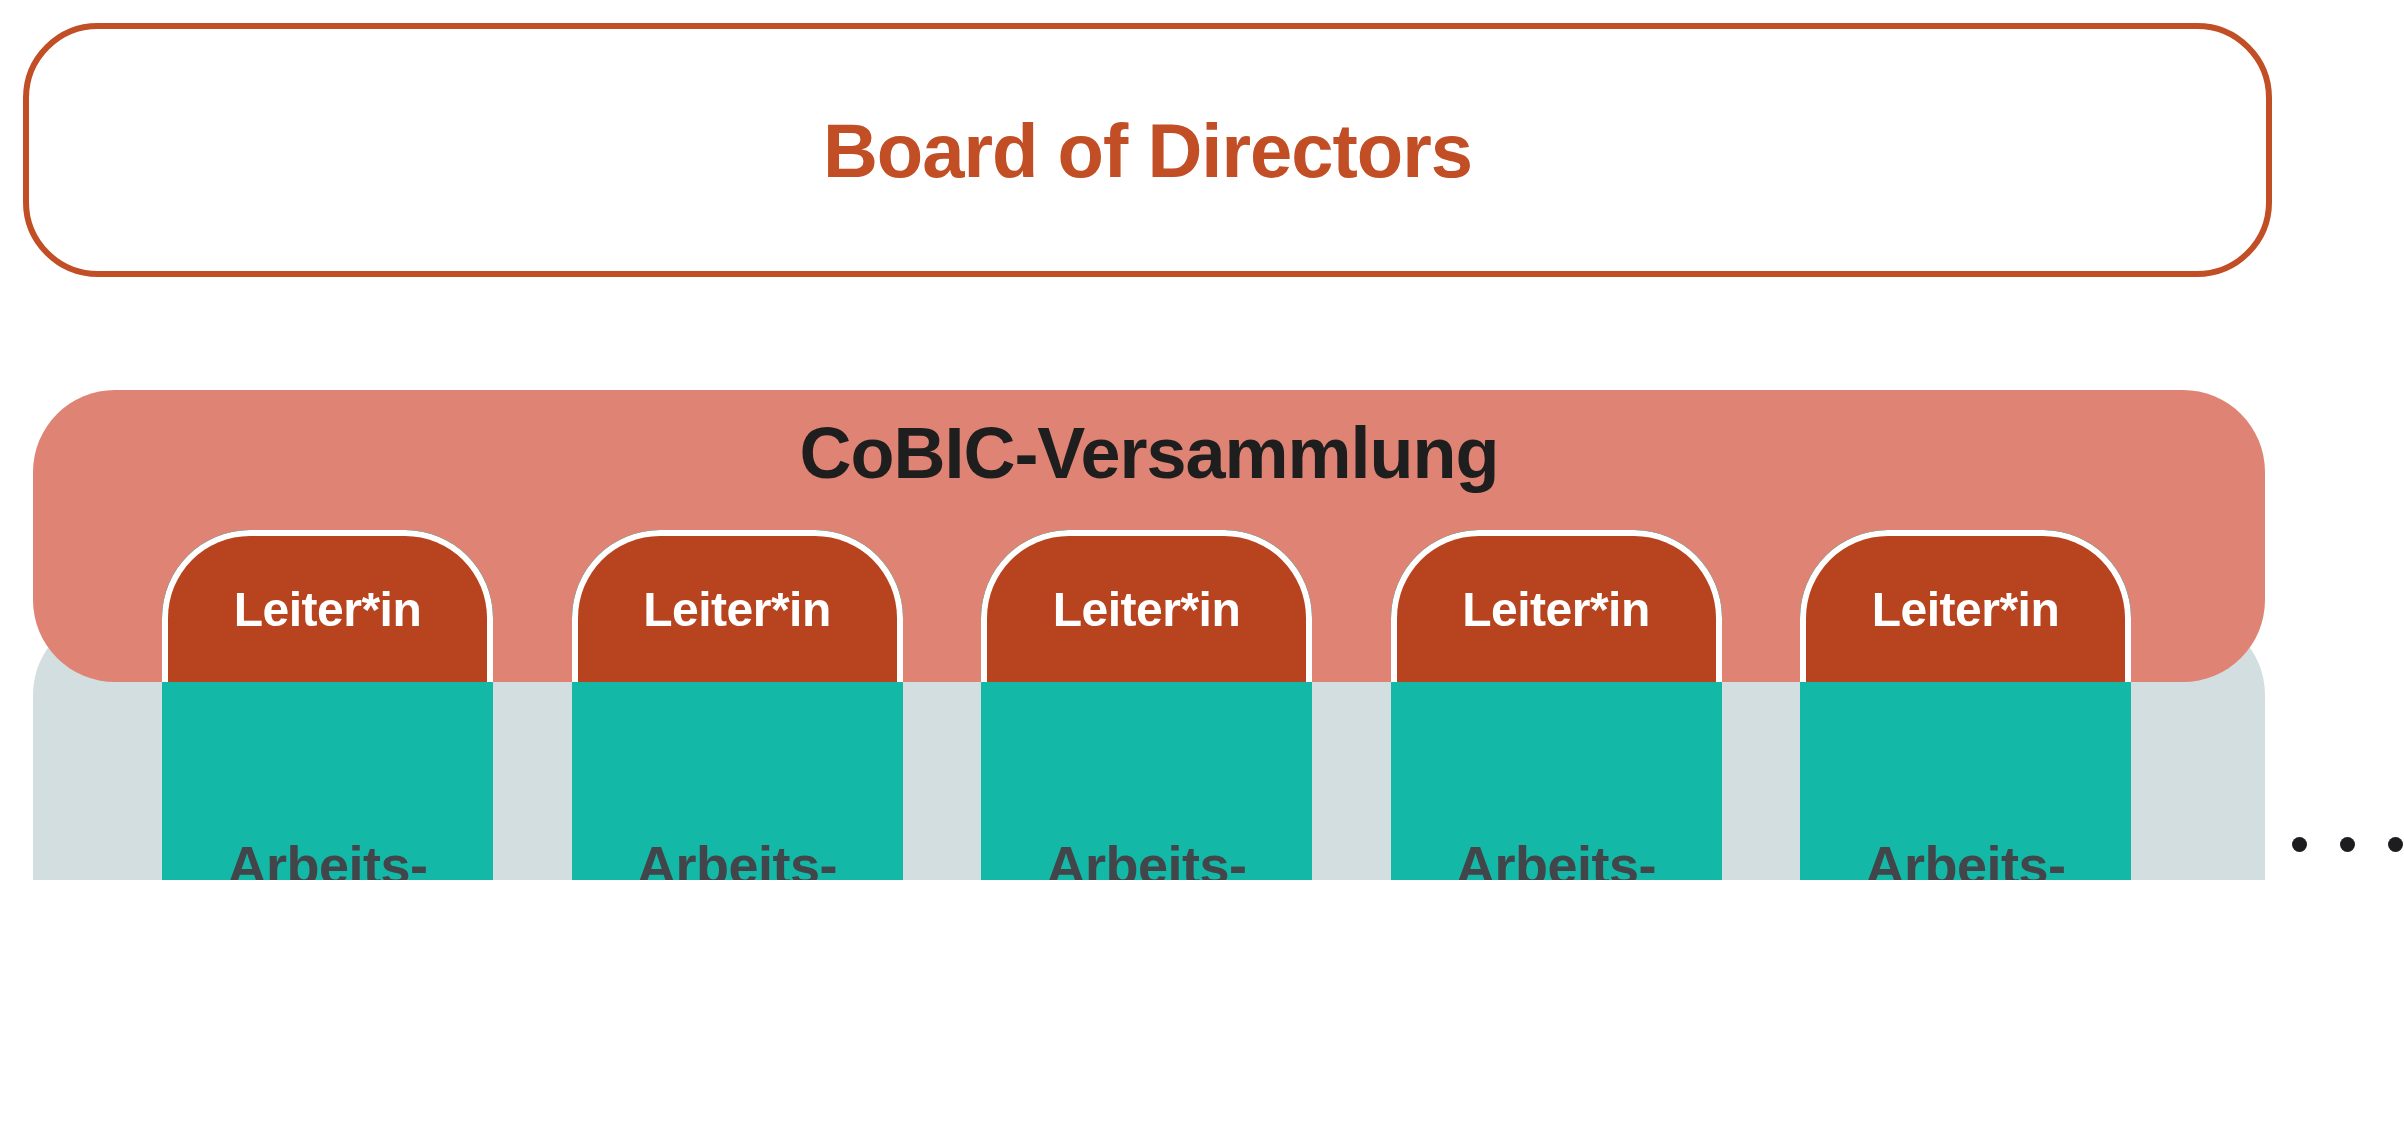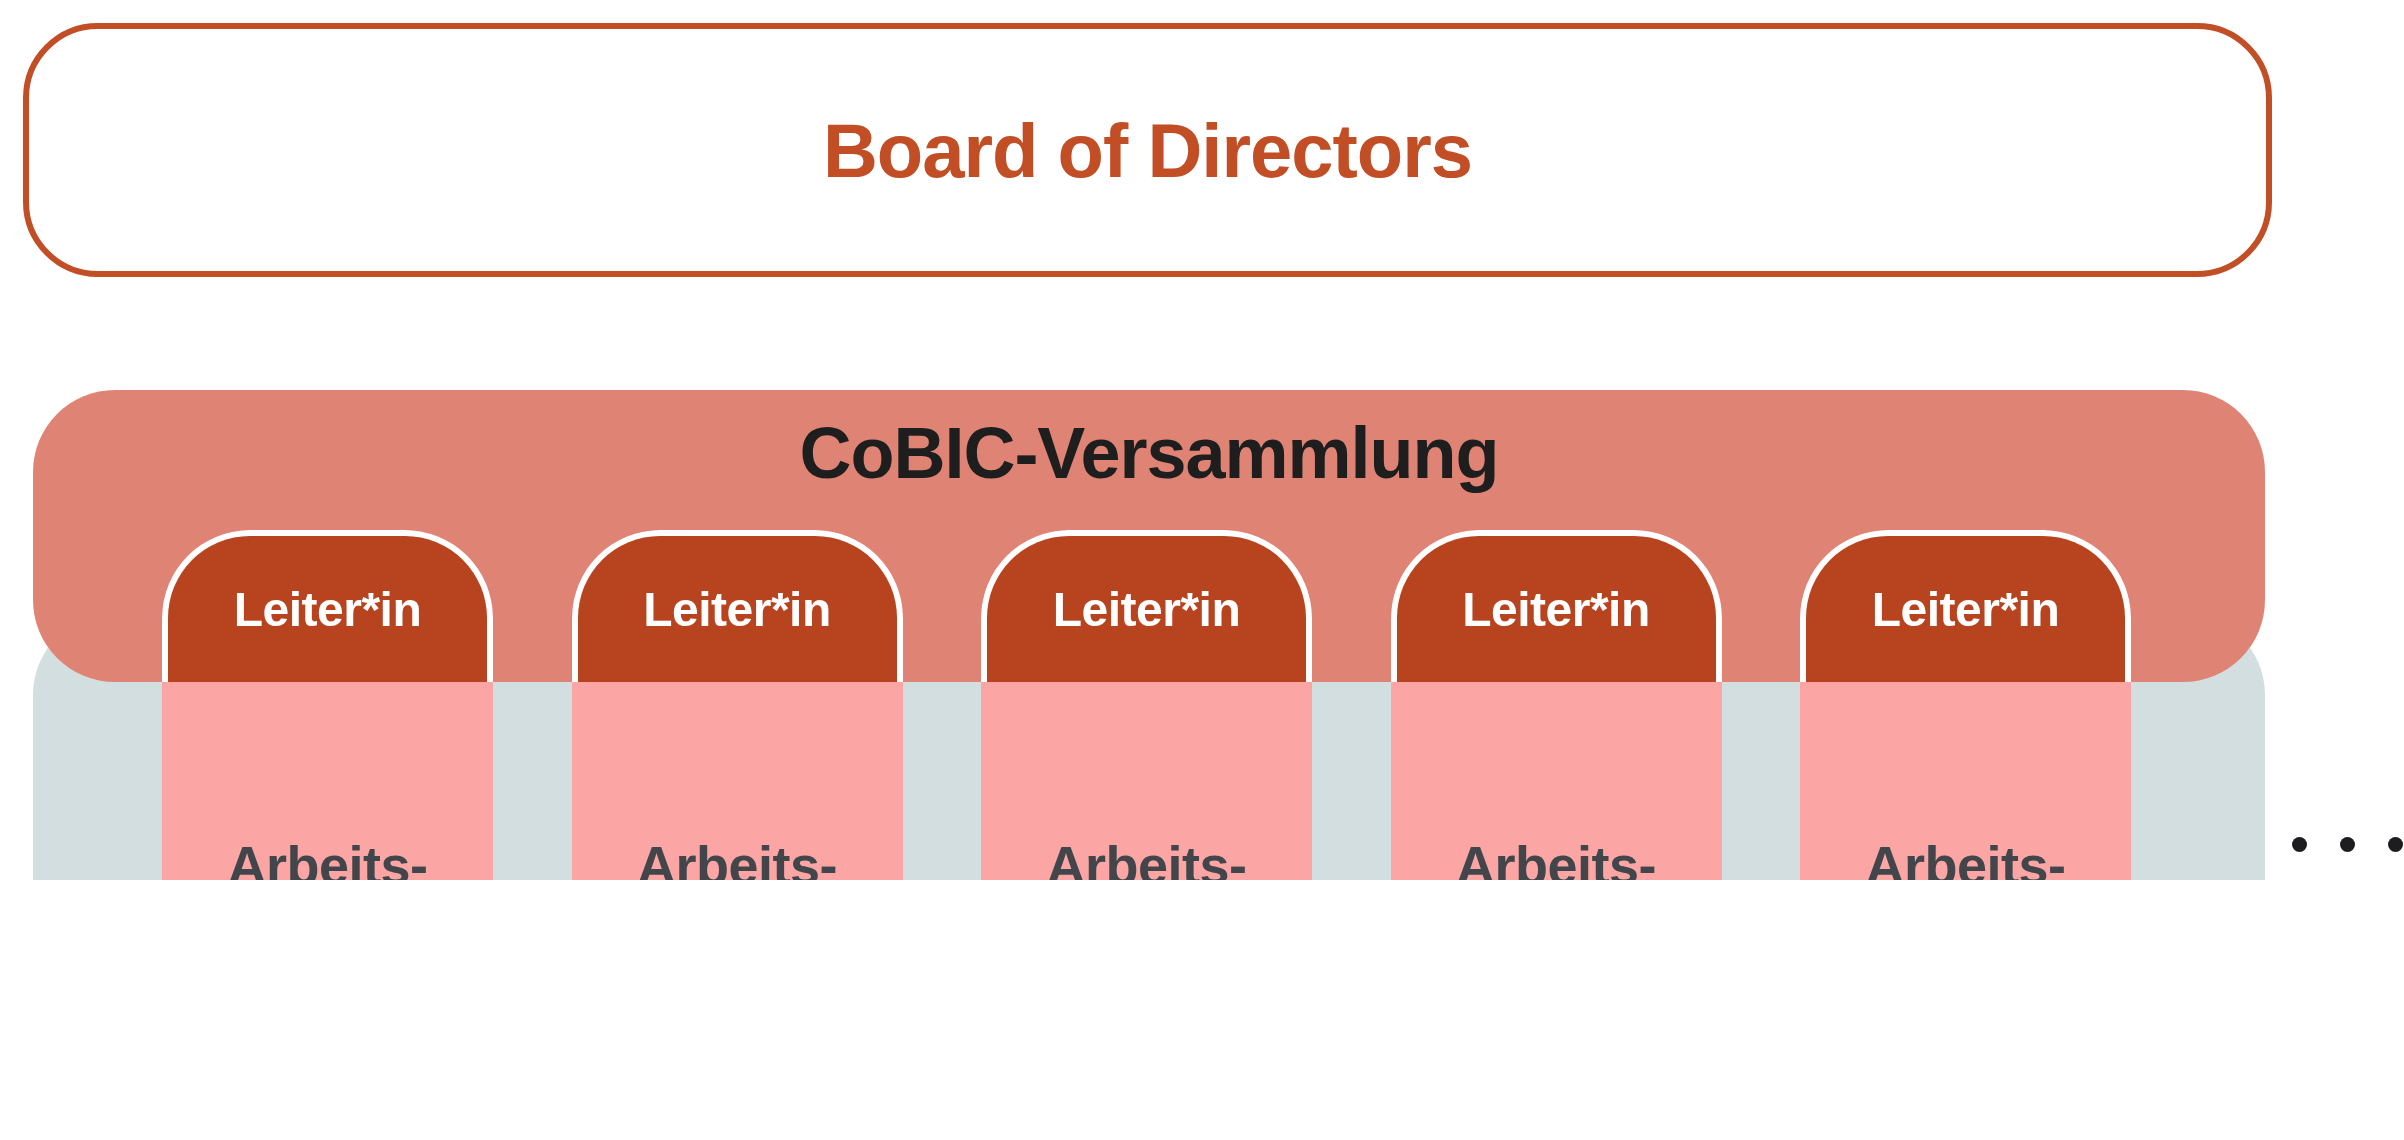--- a/index.html
+++ b/index.html
@@ -82,21 +82,21 @@
     top: 530px;
     width: 1969px;
     height: 585px;
     display: flex;
     justify-content: space-between;
     z-index: 3;
   }
   .pill {
     width: 331px;
     height: 585px;
-    background: #fca5a5;
+    background: #14b8a6;
     border-radius: 88px 88px 60px 60px;
     overflow: hidden;
     display: flex;
     flex-direction: column;
   }
   .pill-cap {
     box-sizing: border-box;
     height: 152px;
     background: #B7431F;
     border: 6px solid #ffffff;

